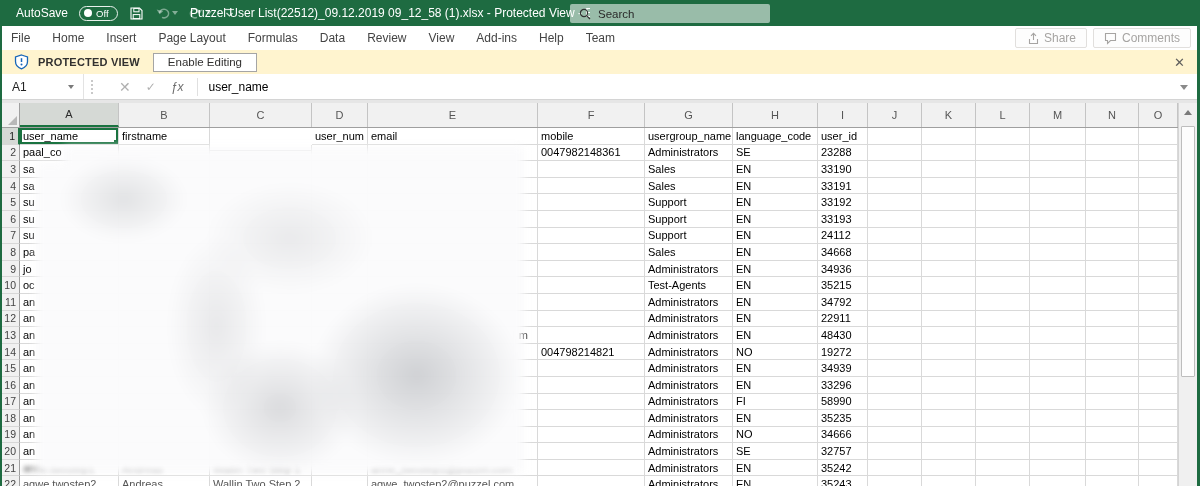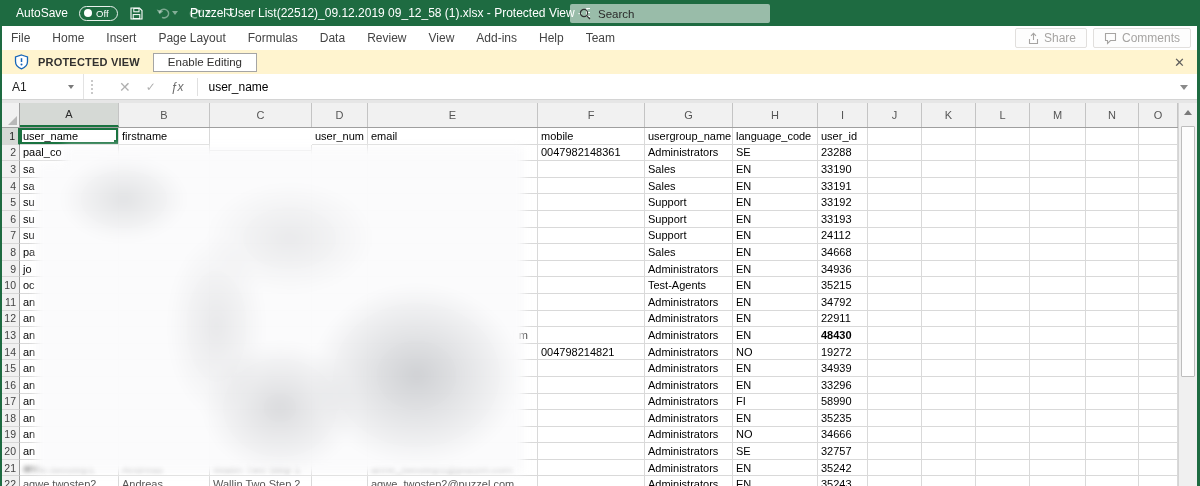--- a/index.html
+++ b/index.html
@@ -827,21 +827,21 @@
               </div>
               <div class="cell" style="width: 107px;">
                 <span></span>
               </div>
               <div class="cell" style="width: 88px;">
                 <span>Administrators</span>
               </div>
               <div class="cell" style="width: 85px;">
                 <span>EN</span>
               </div>
-              <div class="cell" style="width: 50px; font-weight: bold;">
+              <div class="cell" style="width: 50px;">
                 <span>48430</span>
               </div>
               <div class="cell" style="width: 54px;">
                 <span></span>
               </div>
               <div class="cell" style="width: 54px;">
                 <span></span>
               </div>
               <div class="cell" style="width: 54px;">
                 <span></span>

